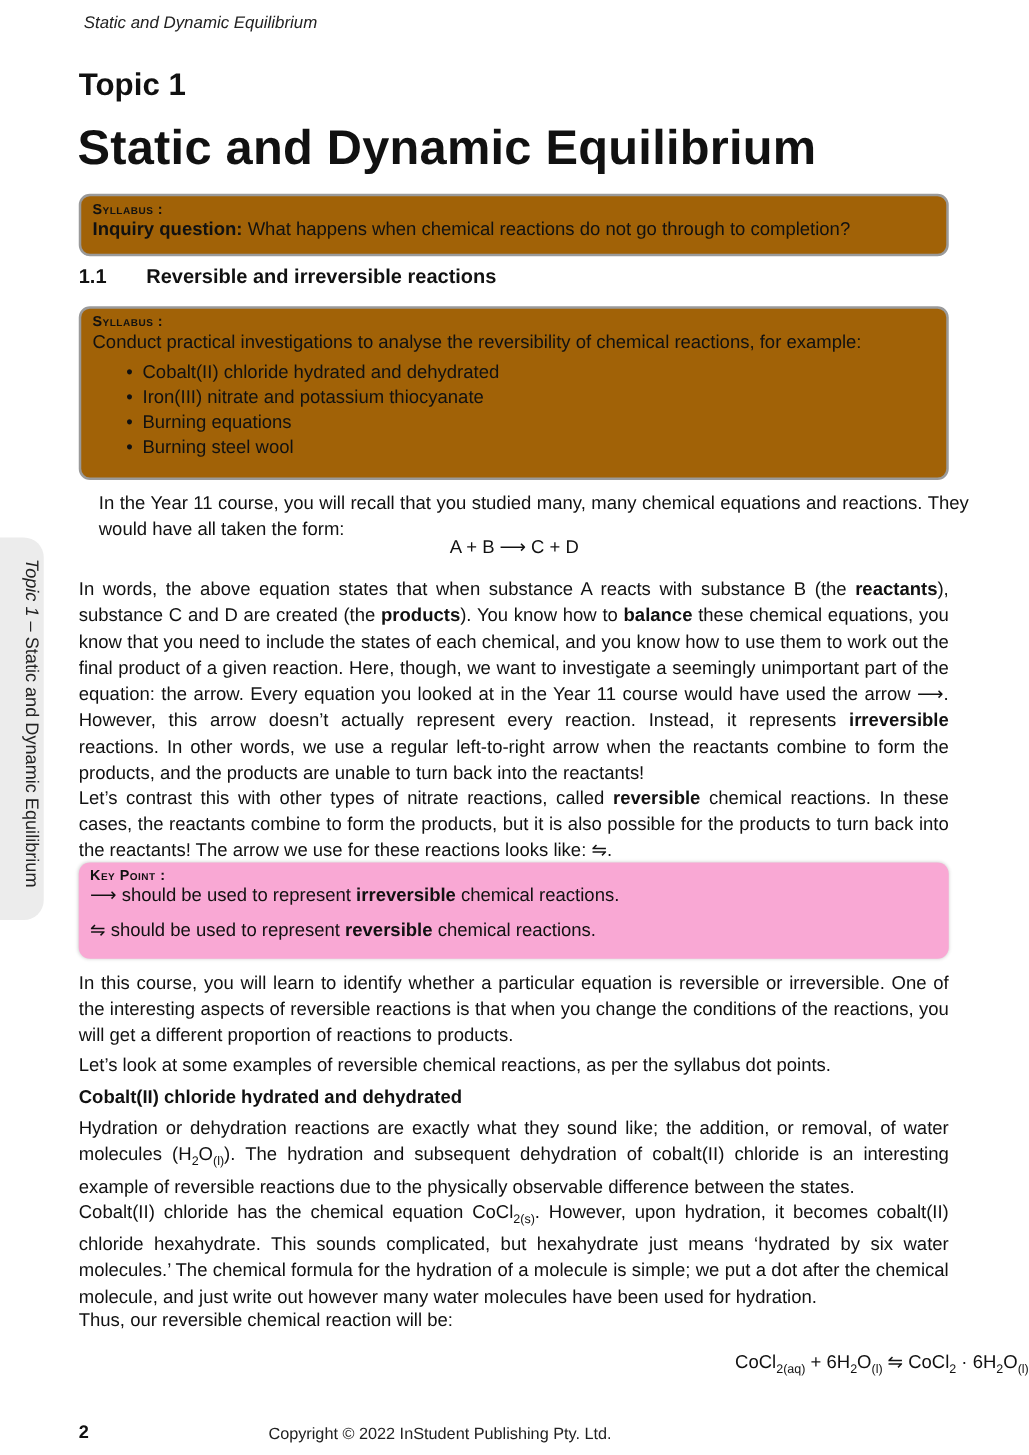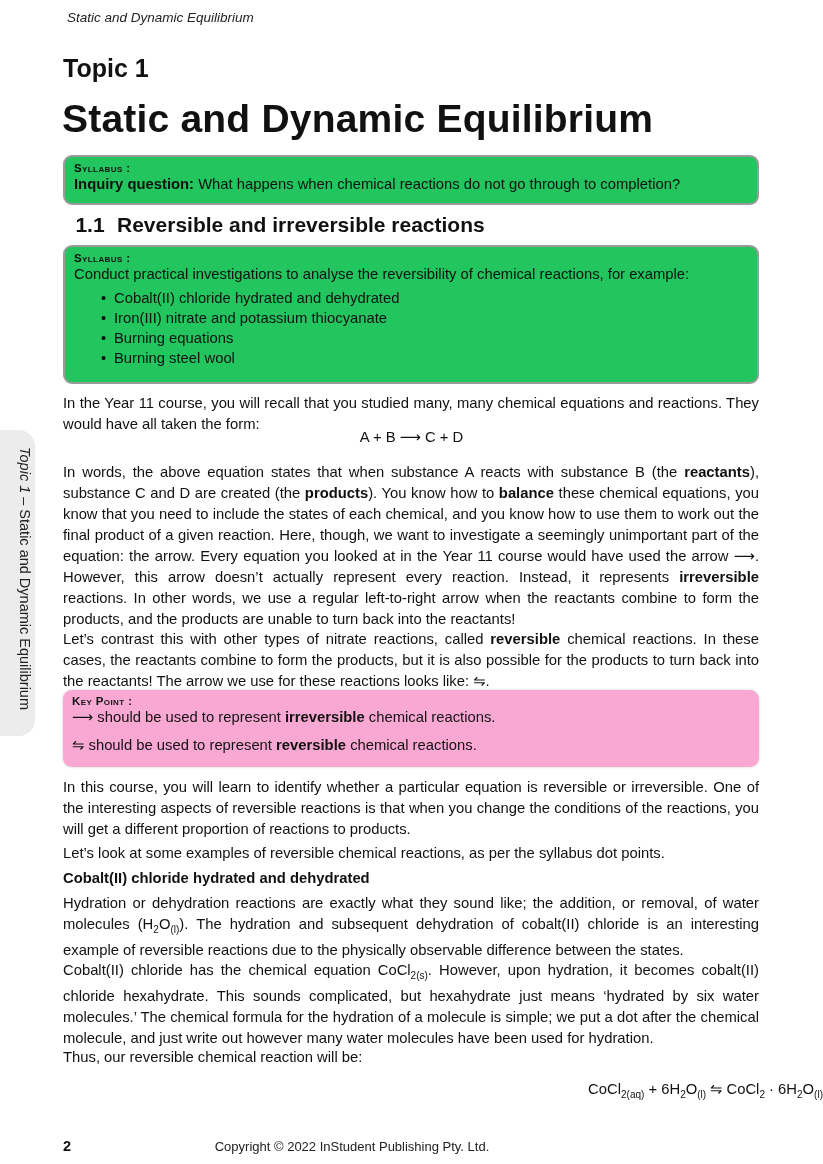--- a/index.html
+++ b/index.html
@@ -2,28 +2,28 @@
 <html><head>
 <meta charset="utf-8">
 <style>
   html, body { margin:0; padding:0; background:#ffffff; }
   body { width:823px; height:1164px; position:relative; overflow:hidden;
          font-family:"Liberation Sans", sans-serif; color:#111; }
   .running-head { position:absolute; left:67px; top:10px; font-size:13.5px; font-style:italic; color:#222; }
   .topic-label { position:absolute; left:63px; top:54px; font-size:25px; font-weight:bold; }
   .title { position:absolute; left:62px; top:97px; font-size:39px; font-weight:bold; letter-spacing:0.2px; }
   .box { position:absolute; left:63px; width:696px; box-sizing:border-box; border-radius:9px; }
-  .box-dark { background:#22c55e; border:2px solid #9a9a9a; }
+  .box-dark { background:#a16207; border:2px solid #9a9a9a; }
   .box-light { background:#f9a8d4; border:none; box-shadow:0 0 3px #d0d0d0; }
   .box-label { font-size:11.5px; font-weight:bold; font-variant:small-caps; letter-spacing:0.4px; }
   .box-text { font-size:14.8px; line-height:20px; }
   .box ul { margin:4px 0 0 0; padding-left:40px; list-style:none; }
   .box li { font-size:14.8px; line-height:20px; position:relative; }
   .box li::before { content:"•"; position:absolute; left:-13px; }
-  .section { position:absolute; left:63px; top:213px; font-size:21px; font-weight:bold;text-align:center; }
+  .section { position:absolute; left:63px; top:213px; font-size:16px; font-weight:bold; }
   .section .num { display:inline-block; width:54px; }
   .p { position:absolute; left:63px; width:696px; font-size:14.8px; line-height:21px; text-align:justify; }
   .eq { position:absolute; left:0; width:823px; text-align:center; font-size:14.8px; }
   .arrow { display:inline-block; margin:0 4px; }
   .subhead { position:absolute; left:63px; font-size:14.8px; font-weight:bold; }
   .side-tab { position:absolute; left:0; top:430px; width:35px; height:306px; background:#ececec;
               border-radius:0 16px 16px 0; }
   .side-text { position:absolute; left:3px; top:447px; width:30px; height:280px;
                writing-mode:vertical-rl; font-size:14.5px; color:#222; }
   .side-text i { font-style:italic; }
@@ -50,21 +50,21 @@
   <div class="box-label">Syllabus :</div>
   <div class="box-text">Conduct practical investigations to analyse the reversibility of chemical reactions, for example:</div>
   <ul>
     <li>Cobalt(II) chloride hydrated and dehydrated</li>
     <li>Iron(III) nitrate and potassium thiocyanate</li>
     <li>Burning equations</li>
     <li>Burning steel wool</li>
   </ul>
 </div>
 
-<div class="p" style="top:393px;">In the Year 11 course, you will recall that you studied many, many chemical equations and reactions. They would have all taken the form:</div>
+<div class="p" style="top:393px;margin-left:16px;">In the Year 11 course, you will recall that you studied many, many chemical equations and reactions. They would have all taken the form:</div>
 <div class="eq" style="top:428px;"><span>A + B</span><span class="arrow">⟶</span><span>C + D</span></div>
 
 <div class="p" style="top:462px;"><span>In words, the above equation states that when substance A reacts with substance B (the </span><b>reactants</b><span>), substance C and D are created (the </span><b>products</b><span>).  You know how to </span><b>balance</b><span> these chemical equations, you know that you need to include the states of each chemical, and you know how to use them to work out the final product of a given reaction. Here, though, we want to investigate a seemingly unimportant part of the equation: the arrow. Every equation you looked at in the Year 11 course would have used the arrow ⟶. However, this arrow doesn’t actually represent every reaction. Instead, it represents </span><b>irreversible</b><span> reactions. In other words, we use a regular left-to-right arrow when the reactants combine to form the products, and the products are unable to turn back into the reactants!</span></div>
 
 <div class="p" style="top:629px;"><span>Let’s contrast this with other types of nitrate reactions, called </span><b>reversible</b><span> chemical reactions.  In these cases, the reactants combine to form the products, but it is also possible for the products to turn back into the reactants! The arrow we use for these reactions looks like: ⇋.</span></div>
 
 <div class="box box-light" style="top:690px;height:77px;padding:5px 9px;">
   <div class="box-label">Key Point :</div>
   <div class="box-text" style="margin-bottom:8px;"><span>⟶</span><span> should be used to represent </span><b>irreversible</b><span> chemical reactions.</span></div>
   <div class="box-text"><span>⇋</span><span> should be used to represent </span><b>reversible</b><span> chemical reactions.</span></div>

